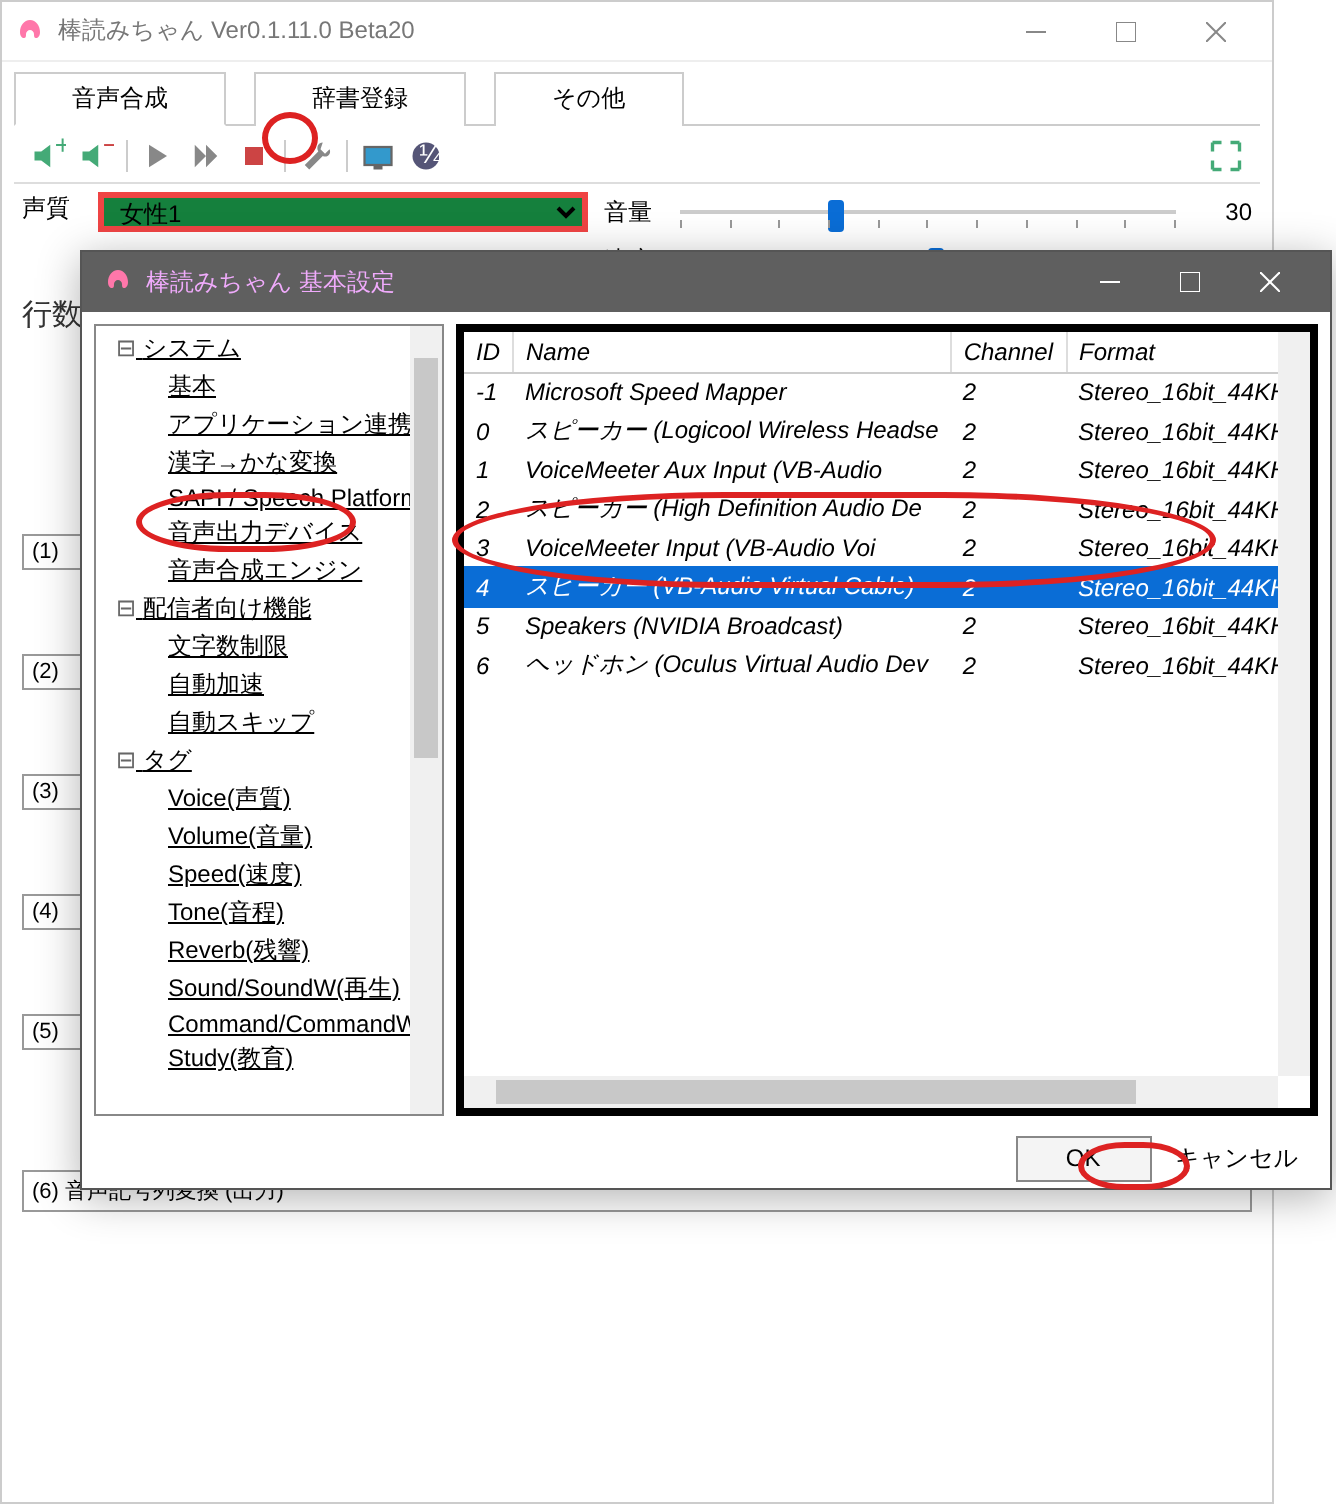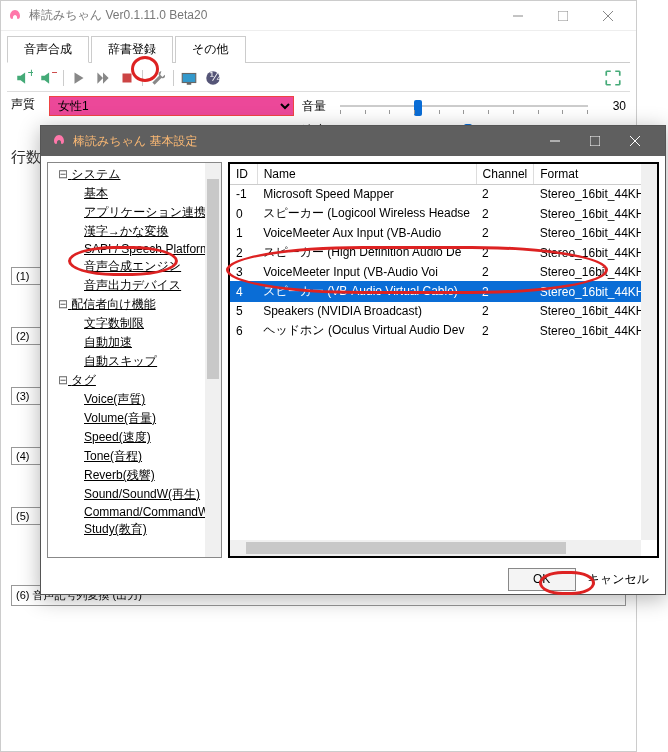--- a/index.html
+++ b/index.html
@@ -8,61 +8,61 @@
 
 .main-win { position: absolute; left: 0; top: 0; width: 637px; height: 752px; border: 1px solid #ccc; background: #fff; }
 .titlebar { height: 30px; display: flex; align-items: center; padding: 0 6px; background: #fff; border-bottom: 1px solid #eee; }
 .titlebar .app-icon { width: 16px; height: 16px; margin-right: 6px; }
 .titlebar .title { flex: 1; color: #777; }
 .winbtns { display: flex; gap: 0; }
 .winbtn { width: 45px; height: 28px; display: flex; align-items: center; justify-content: center; color: #888; }
 .winbtn svg { width: 10px; height: 10px; }
 
 .tabs { display: flex; border-bottom: 1px solid #ccc; margin: 4px 6px 0; }
-.tab { padding: 4px 16px; border: 1px solid #ccc; border-bottom: none; background: #fff; margin-right: 2px; position: relative; top: 1px; }
+.tab { padding: 4px 28px; border: 1px solid #ccc; border-bottom: none; background: #fff; margin-right: 14px; position: relative; top: 1px; }
 .tab.active { background: #fff; border-bottom: 1px solid #fff; }
 
 .toolbar { display: flex; align-items: center; padding: 4px 8px; gap: 6px; border-bottom: 1px solid #ddd; margin: 2px 6px 0; }
 .tbtn { width: 18px; height: 18px; display: flex; align-items: center; justify-content: center; color: #4a7; }
 .tbtn.gray { color: #888; }
 .tbtn.red { color: #c44; }
 .tsep { width: 1px; height: 16px; background: #ccc; }
 
 .row { display: flex; padding: 4px 10px; gap: 8px; }
 .row label { width: 30px; }
-.row select { flex: 0 0 245px; height: 20px; border: 1px solid #ef4444; background: #ec4899; padding: 0 4px; }
+.row select { flex: 0 0 245px; height: 20px; border: 3px solid #ef4444; background: #15803d; padding: 0 4px; }
 .slider-area { display: flex; align-items: center; gap: 8px; flex: 1; }
 .slider { flex: 1; height: 20px; position: relative; }
 .slider .track { position: absolute; left: 0; right: 0; top: 9px; height: 2px; background: #ccc; }
 .slider .thumb { position: absolute; top: 4px; width: 8px; height: 16px; background: #0a6dd6; border-radius: 2px; }
 .slider .ticks { position: absolute; left: 0; right: 0; top: 14px; display: flex; justify-content: space-between; }
 .slider .tick { width: 1px; height: 4px; background: #999; }
 .sval { width: 30px; text-align: right; }
 
 .list-area { margin: 4px 10px; }
 .list-lbl { font-size: 15px; color: #333; }
 .sections { margin: 6px 10px; }
 .sect-lbl { border: 1px solid #999; padding: 2px 4px; margin-top: 42px; font-size: 11px; }
 .sect-lbl:first-child { margin-top: 36px; }
 
 
 .dialog { position: absolute; left: 40px; top: 125px; width: 626px; height: 470px; border: 1px solid #555; background: #fff; box-shadow: 0 4px 20px rgba(0,0,0,0.3); z-index: 10; }
-.dlg-title { height: 30px; background: #5f5f5f; color: #fdba74; display: flex; align-items: center; padding: 0 10px; }
+.dlg-title { height: 30px; background: #5f5f5f; color: #f0abfc; display: flex; align-items: center; padding: 0 10px; }
 .dlg-title .icon { width: 16px; height: 16px; margin-right: 6px; }
 .dlg-title .txt { flex: 1; }
 .dlg-title .winbtn { width: 40px; color: #fff; }
 
 .dlg-body { display: flex; height: 408px; }
 .tree { width: 175px; border: 1px solid #888; margin: 6px 0 6px 6px; overflow: hidden; padding: 2px; font-size: 11px; position: relative; }
 .tree-sb { position: absolute; right: 0; top: 0; bottom: 0; width: 16px; background: #f0f0f0; }
 .tree-node { padding: 1px 0 1px 8px; white-space: nowrap; text-decoration: underline; }
 .tree-node.l2 { padding-left: 34px; }
 .tree-exp { display: inline-block; width: 10px; text-align: center; color: #666; }
 
-.table-wrap { flex: 1; border: 2px solid #000000; margin: 6px; position: relative; overflow: hidden; }
+.table-wrap { flex: 1; border: 4px solid #000000; margin: 6px; position: relative; overflow: hidden; font-style: italic; }
 .tbl { width: 100%; border-collapse: collapse; font-size: 11px; }
 .tbl th { text-align: left; font-weight: normal; padding: 3px 6px; border-right: 1px solid #ddd; border-bottom: 1px solid #ccc; background: #fff; }
 .tbl td { padding: 2px 6px; white-space: nowrap; }
 .tbl tr.sel td { background: #0a6dd6; color: #fff; }
 .tbl-sb-v { position: absolute; right: 0; top: 0; bottom: 16px; width: 16px; background: #f0f0f0; }
 .tbl-sb-h { position: absolute; left: 0; right: 16px; bottom: 0; height: 16px; background: #f0f0f0; }
 .sb-thumb { background: #c8c8c8; position: absolute; }
 
 .dlg-btns { display: flex; justify-content: flex-end; padding: 4px 12px; gap: 8px; }
 .btn { padding: 3px 24px; border: 1px solid #888; background: #f4f4f4; min-width: 68px; text-align: center; }
@@ -252,22 +252,22 @@
       </div>
   </div>
 
   <div class="dlg-body">
     <div class="tree">
       <div class="tree-node"><span class="tree-exp">⊟</span> <span>システム</span></div>
       <div class="tree-node l2">基本</div>
       <div class="tree-node l2">アプリケーション連携</div>
       <div class="tree-node l2">漢字→かな変換</div>
       <div class="tree-node l2">SAPI / Speech Platform</div>
+      <div class="tree-node l2">音声出力デバイス</div>
       <div class="tree-node l2">音声合成エンジン</div>
-      <div class="tree-node l2">音声出力デバイス</div>
       <div class="tree-node"><span class="tree-exp">⊟</span> <span>配信者向け機能</span></div>
       <div class="tree-node l2">文字数制限</div>
       <div class="tree-node l2">自動加速</div>
       <div class="tree-node l2">自動スキップ</div>
       <div class="tree-node"><span class="tree-exp">⊟</span> <span>タグ</span></div>
       <div class="tree-node l2">Voice(声質)</div>
       <div class="tree-node l2">Volume(音量)</div>
       <div class="tree-node l2">Speed(速度)</div>
       <div class="tree-node l2">Tone(音程)</div>
       <div class="tree-node l2">Reverb(残響)</div>

